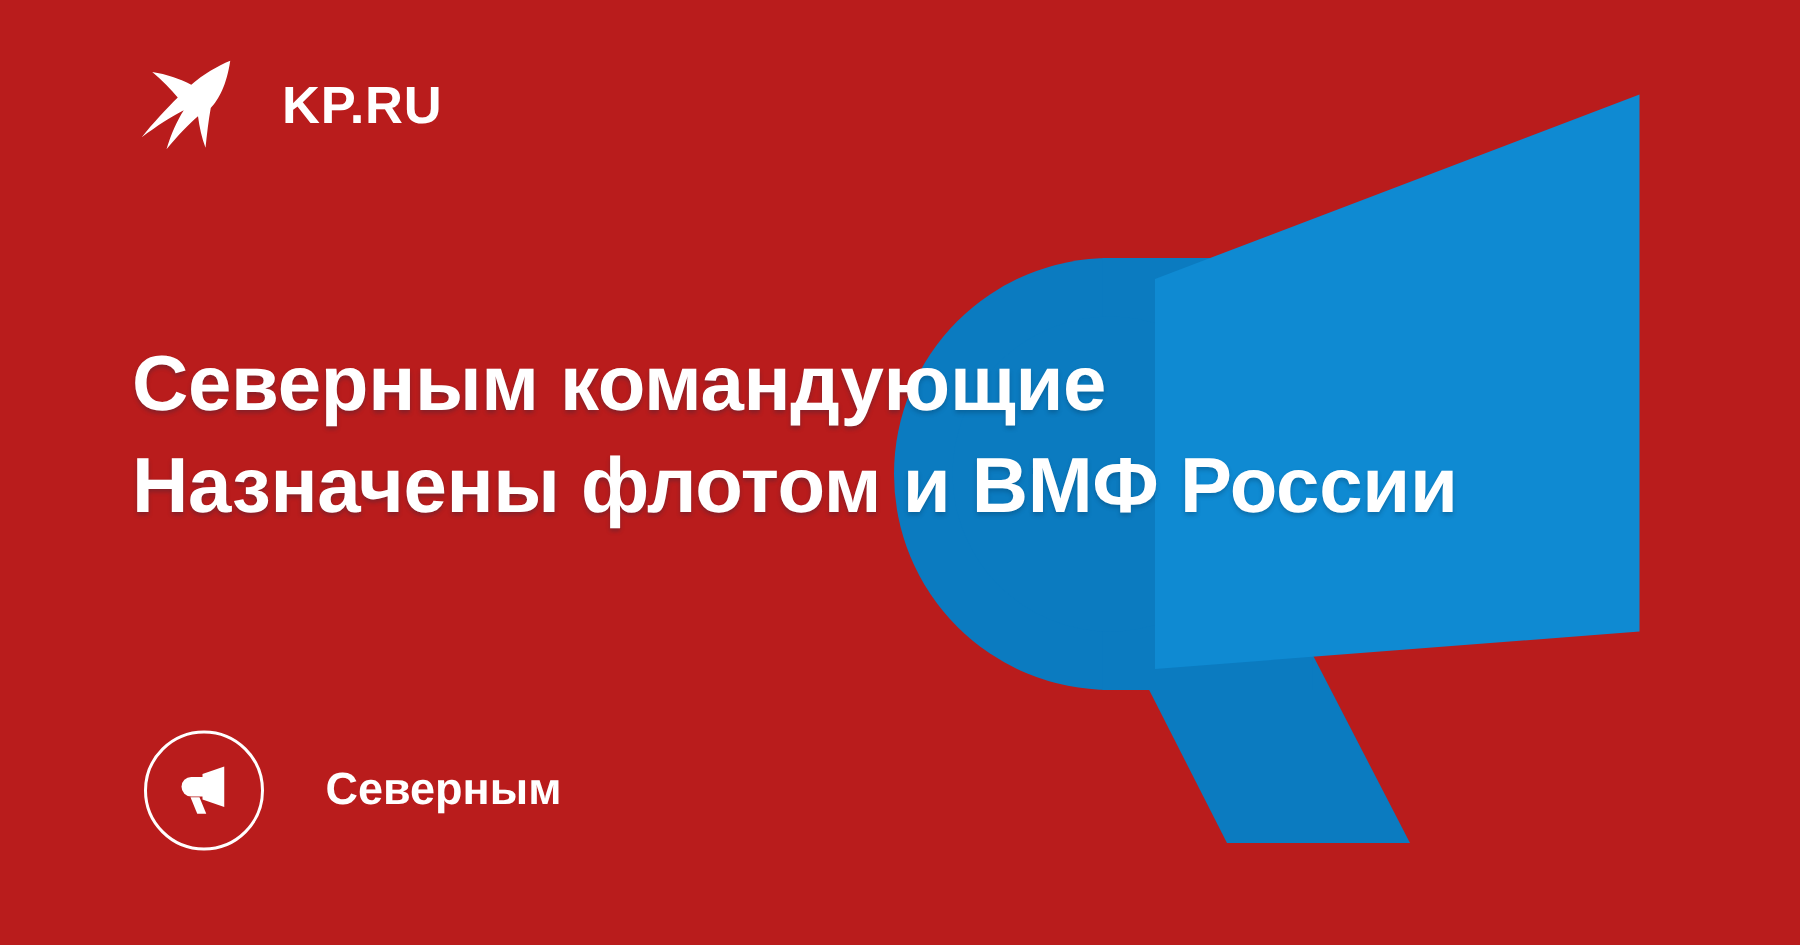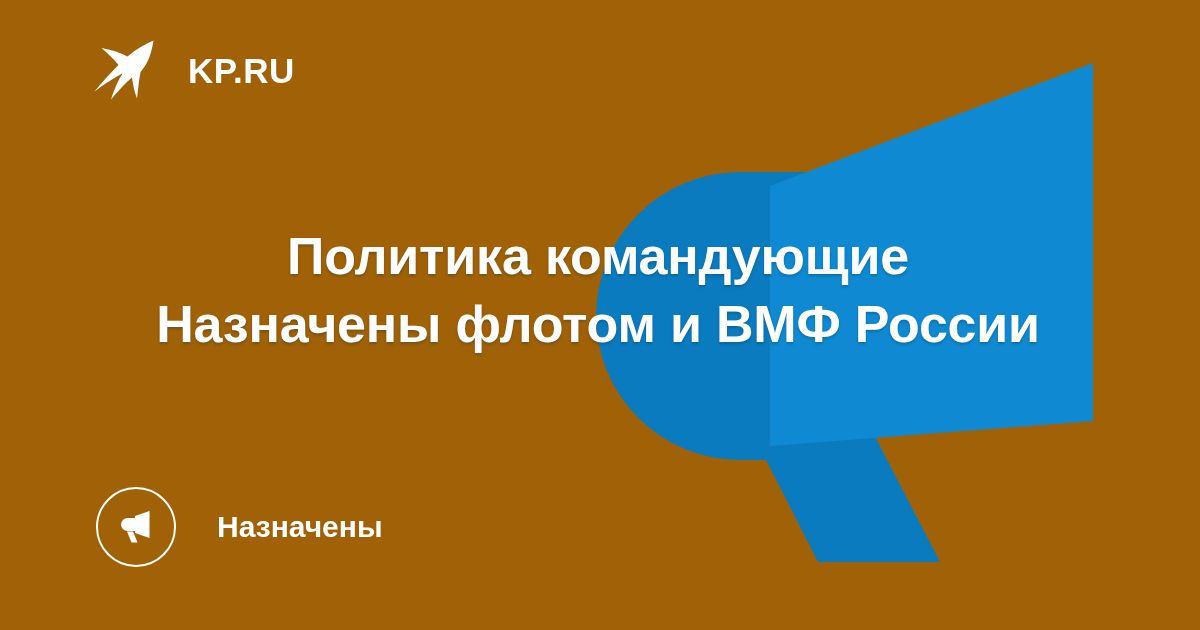--- a/index.html
+++ b/index.html
@@ -102,21 +102,21 @@
     color: #ffffff;
     font-size: 30px;
     font-weight: bold;
     line-height: 1;
     white-space: nowrap;
   }
 </style>
 </head>
 <body>
 
-<div class="card" style="background: #a16207; text-align: center;">
+<div class="card" style="background: #b91c1c;">
 
   <svg class="watermark" viewBox="0 0 1200 630" preserveAspectRatio="none" aria-hidden="true">
 
     <path d="M 700 330 L 820 330 L 940 562 L 818 562 Z" fill="#0b7bc0"></path>
 
     <path d="M 770 172 L 770 460 L 740 460 A 105 105 0 0 1 740 172 Z" fill="#0b7bc0"></path>
     <rect x="735" y="172" width="140" height="288" rx="0" fill="#0b7bc0"></rect>
     <circle cx="740" cy="316" r="105" fill="#0b7bc0"></circle>
 
     <path d="M 770 186 L 1093 63 L 1093 421 L 770 446 Z" fill="#0f8ad2"></path>
@@ -126,31 +126,31 @@
     <svg class="brand-mark" viewBox="0 0 76 76" aria-hidden="true">
       <path fill="#ffffff" d="M63.5 8.5 C 55 12 45.5 17.5 37.5 24.5 C 30 20.5 21 17.5 11.5 16 C 18 21.5 24 27.5 28.5 33
                C 21 40.5 12 50 4.5 59.5 C 14.5 52 24.5 45.5 32.5 41.5 C 28 48.5 24 57.5 21 67.5
                C 28.5 58.5 36 50.5 42 45.5 C 43 53 44.5 60 47 66.5 C 48 57.5 49 48 50.5 40
                C 56 34 61 25 63.5 8.5 Z"></path>
     </svg>
     <span class="brand-name">KP.RU</span>
   </div>
 
   <h1 class="headline">
-    <span class="headline-line">Политика командующие</span>
+    <span class="headline-line">Северным командующие</span>
     <span class="headline-line">Назначены флотом и ВМФ России</span>
   </h1>
 
   <div class="category">
     <span class="category-badge">
       <svg width="44" height="44" viewBox="0 0 44 44" aria-hidden="true">
 
         <path fill="#ffffff" d="M21 11 L35.5 6 L35.5 33 L21 28 Z"></path>
 
         <path fill="#ffffff" d="M13.5 13 L21.5 13 L21.5 26 L13.5 26 A6.5 6.5 0 0 1 13.5 13 Z"></path>
 
         <path fill="#ffffff" d="M13 26.5 L19 26.5 L23.5 37.5 L17.5 37.5 Z"></path>
       </svg>
     </span>
-    <span class="category-label">Назначены</span>
+    <span class="category-label">Северным</span>
   </div>
 
 </div>
 
 </body></html>

